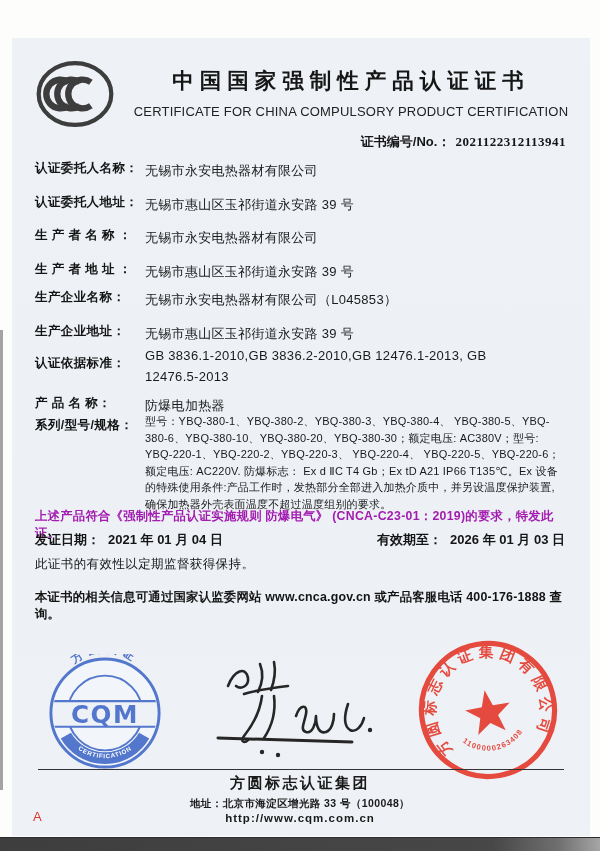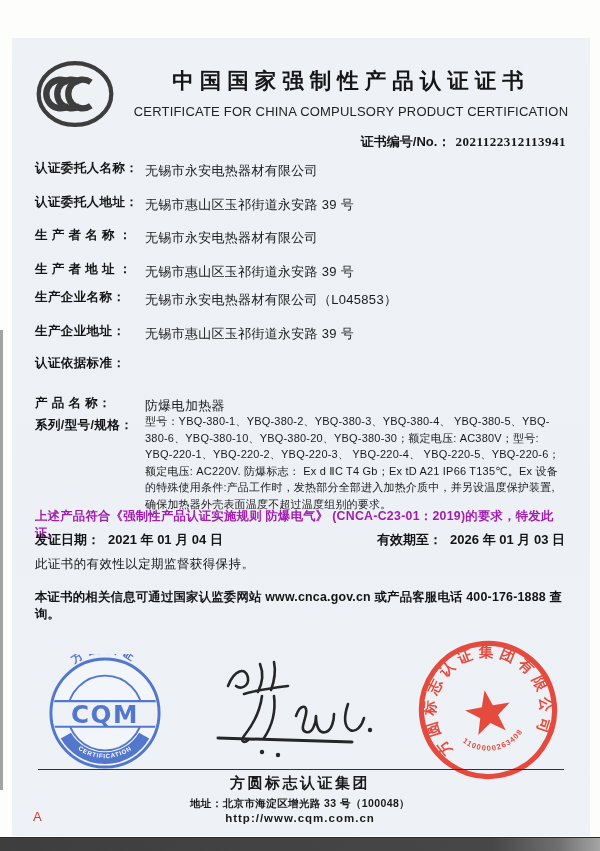--- a/index.html
+++ b/index.html
@@ -100,20 +100,21 @@
 <div class="row r5">
   <span class="flabel">生产企业名称：</span>
   <span class="fvalue">无锡市永安电热器材有限公司（L045853）</span>
 </div>
 <div class="row r6">
   <span class="flabel">生产企业地址：</span>
   <span class="fvalue">无锡市惠山区玉祁街道永安路 39 号</span>
 </div>
 <div class="row r7">
   <span class="flabel">认证依据标准：</span>
+  <span class="fvalue">GB 3836.1-2010,GB 3836.2-2010,GB 12476.1-2013, GB 12476.5-2013</span>
 </div>
 <div class="row r8">
   <span class="flabel">产 品 名 称：</span>
   <span class="fvalue">防爆电加热器</span>
 </div>
 <div class="row r9">
   <span class="flabel">系列/型号/规格：</span>
   <span class="fvalue">型号：YBQ-380-1、YBQ-380-2、YBQ-380-3、YBQ-380-4、 YBQ-380-5、YBQ-380-6、YBQ-380-10、YBQ-380-20、YBQ-380-30；额定电压: AC380V；型号: YBQ-220-1、YBQ-220-2、YBQ-220-3、 YBQ-220-4、 YBQ-220-5、YBQ-220-6；额定电压: AC220V. 防爆标志： Ex d ⅡC T4 Gb；Ex tD A21 IP66 T135℃。Ex 设备的特殊使用条件:产品工作时，发热部分全部进入加热介质中，并另设温度保护装置,确保加热器外壳表面温度不超过温度组别的要求。</span>
 </div>
 

